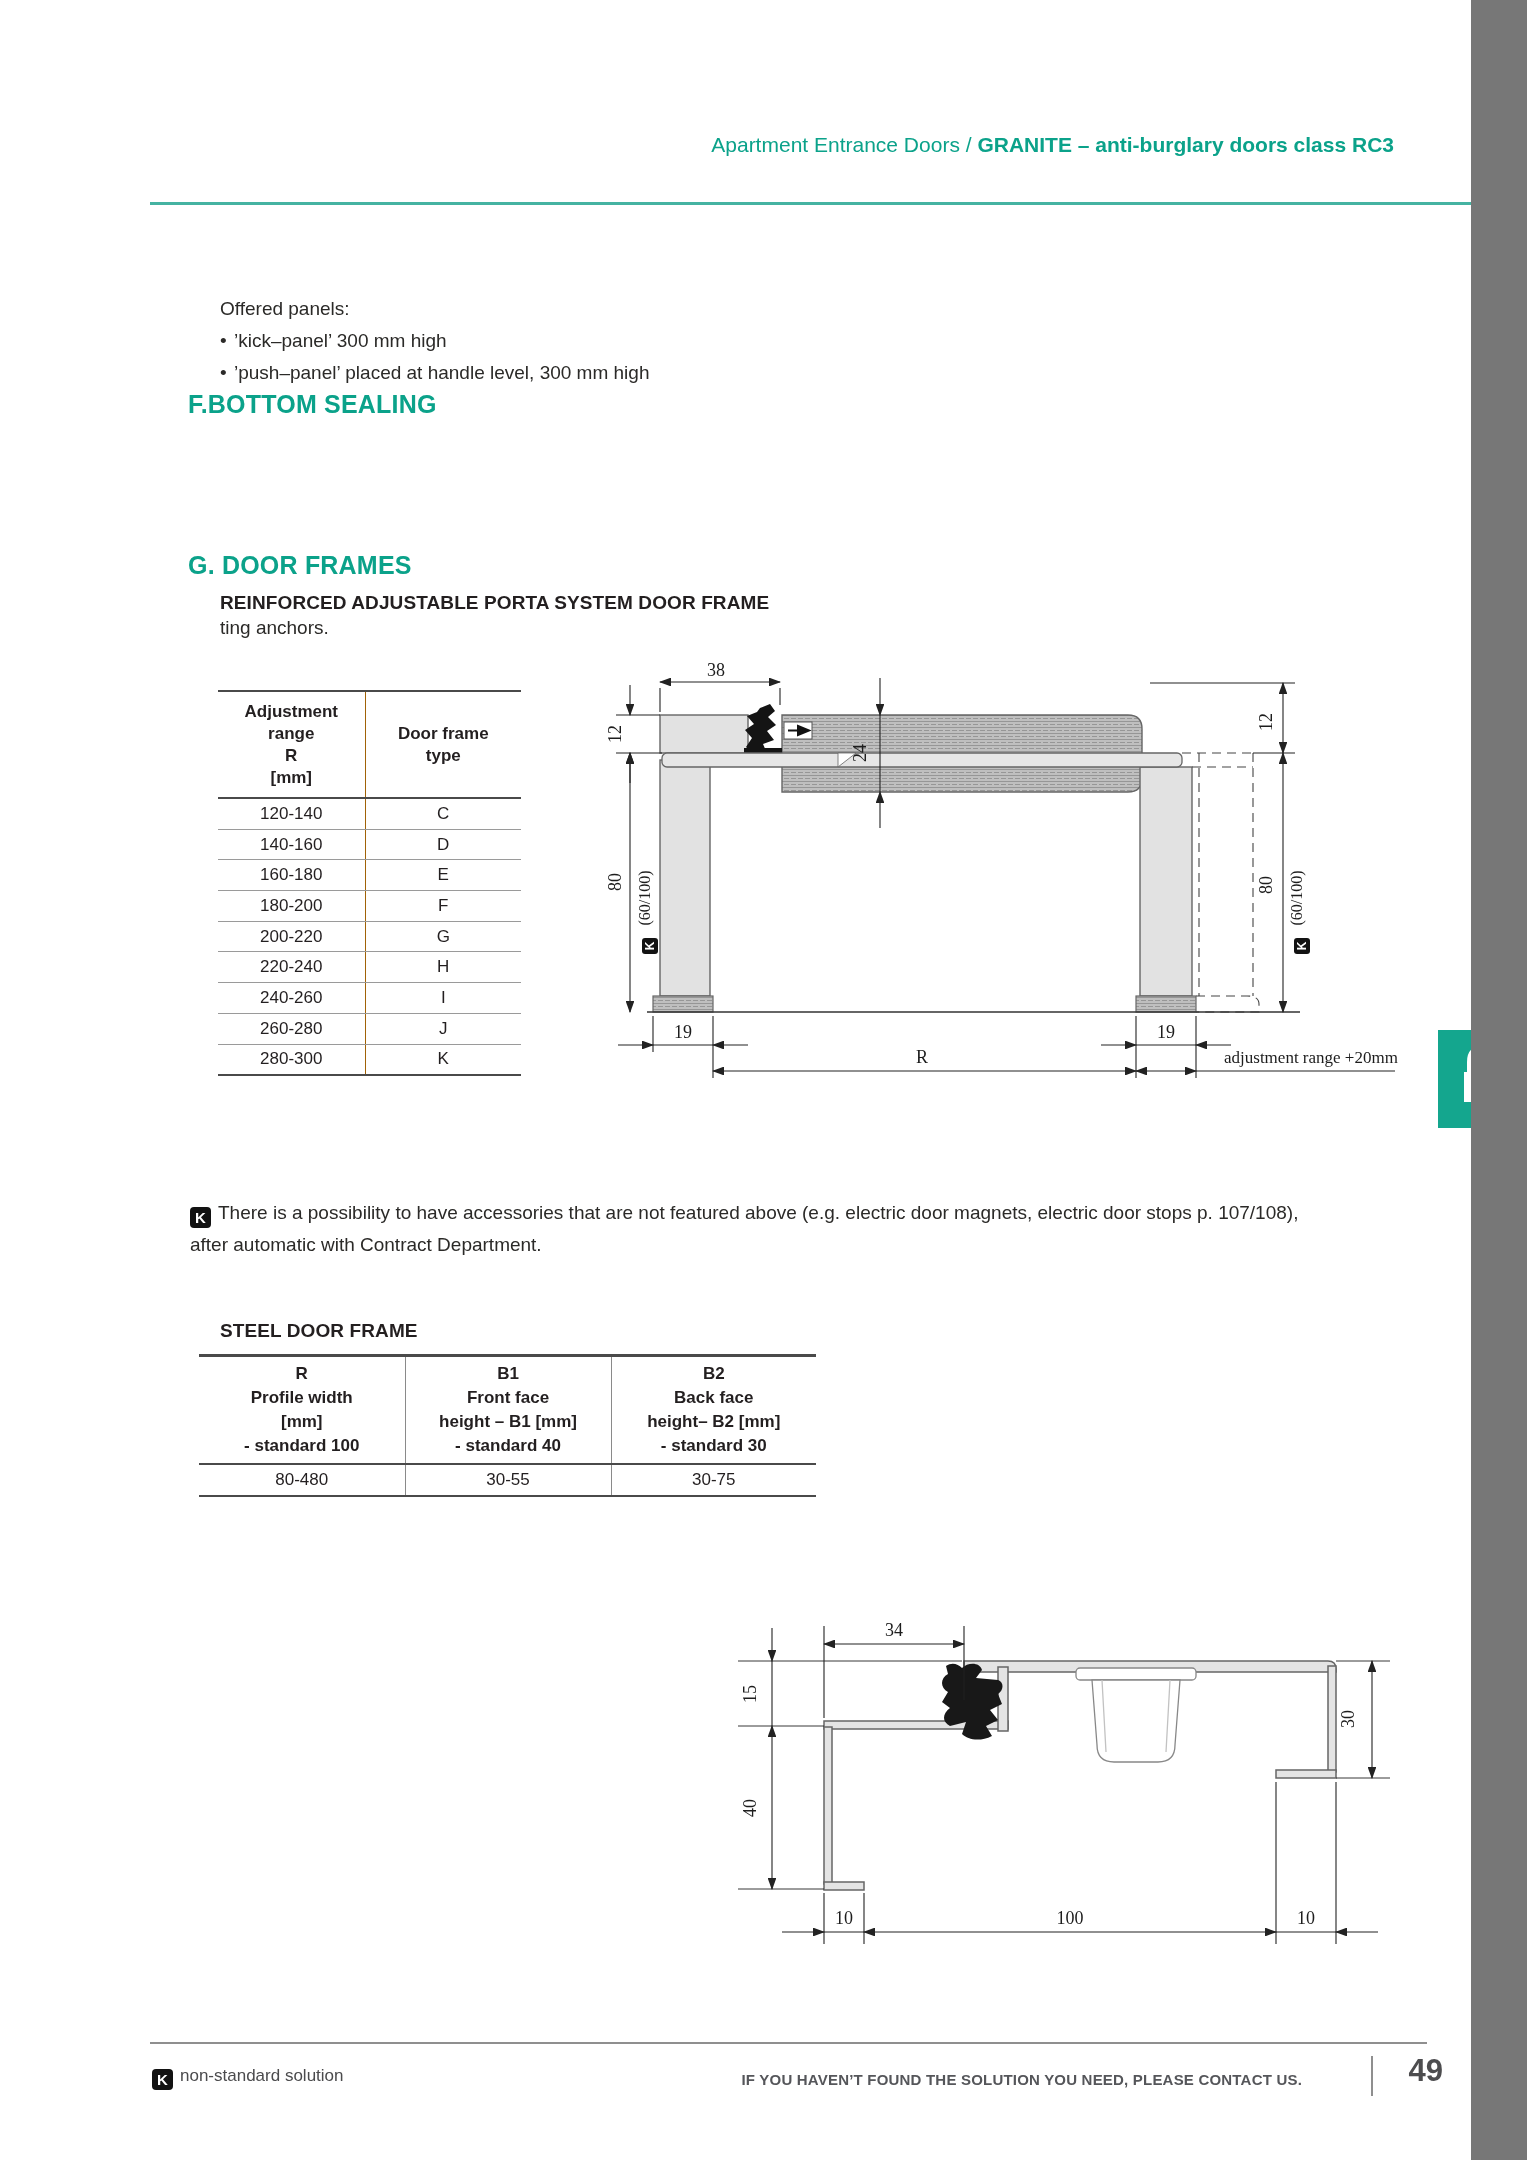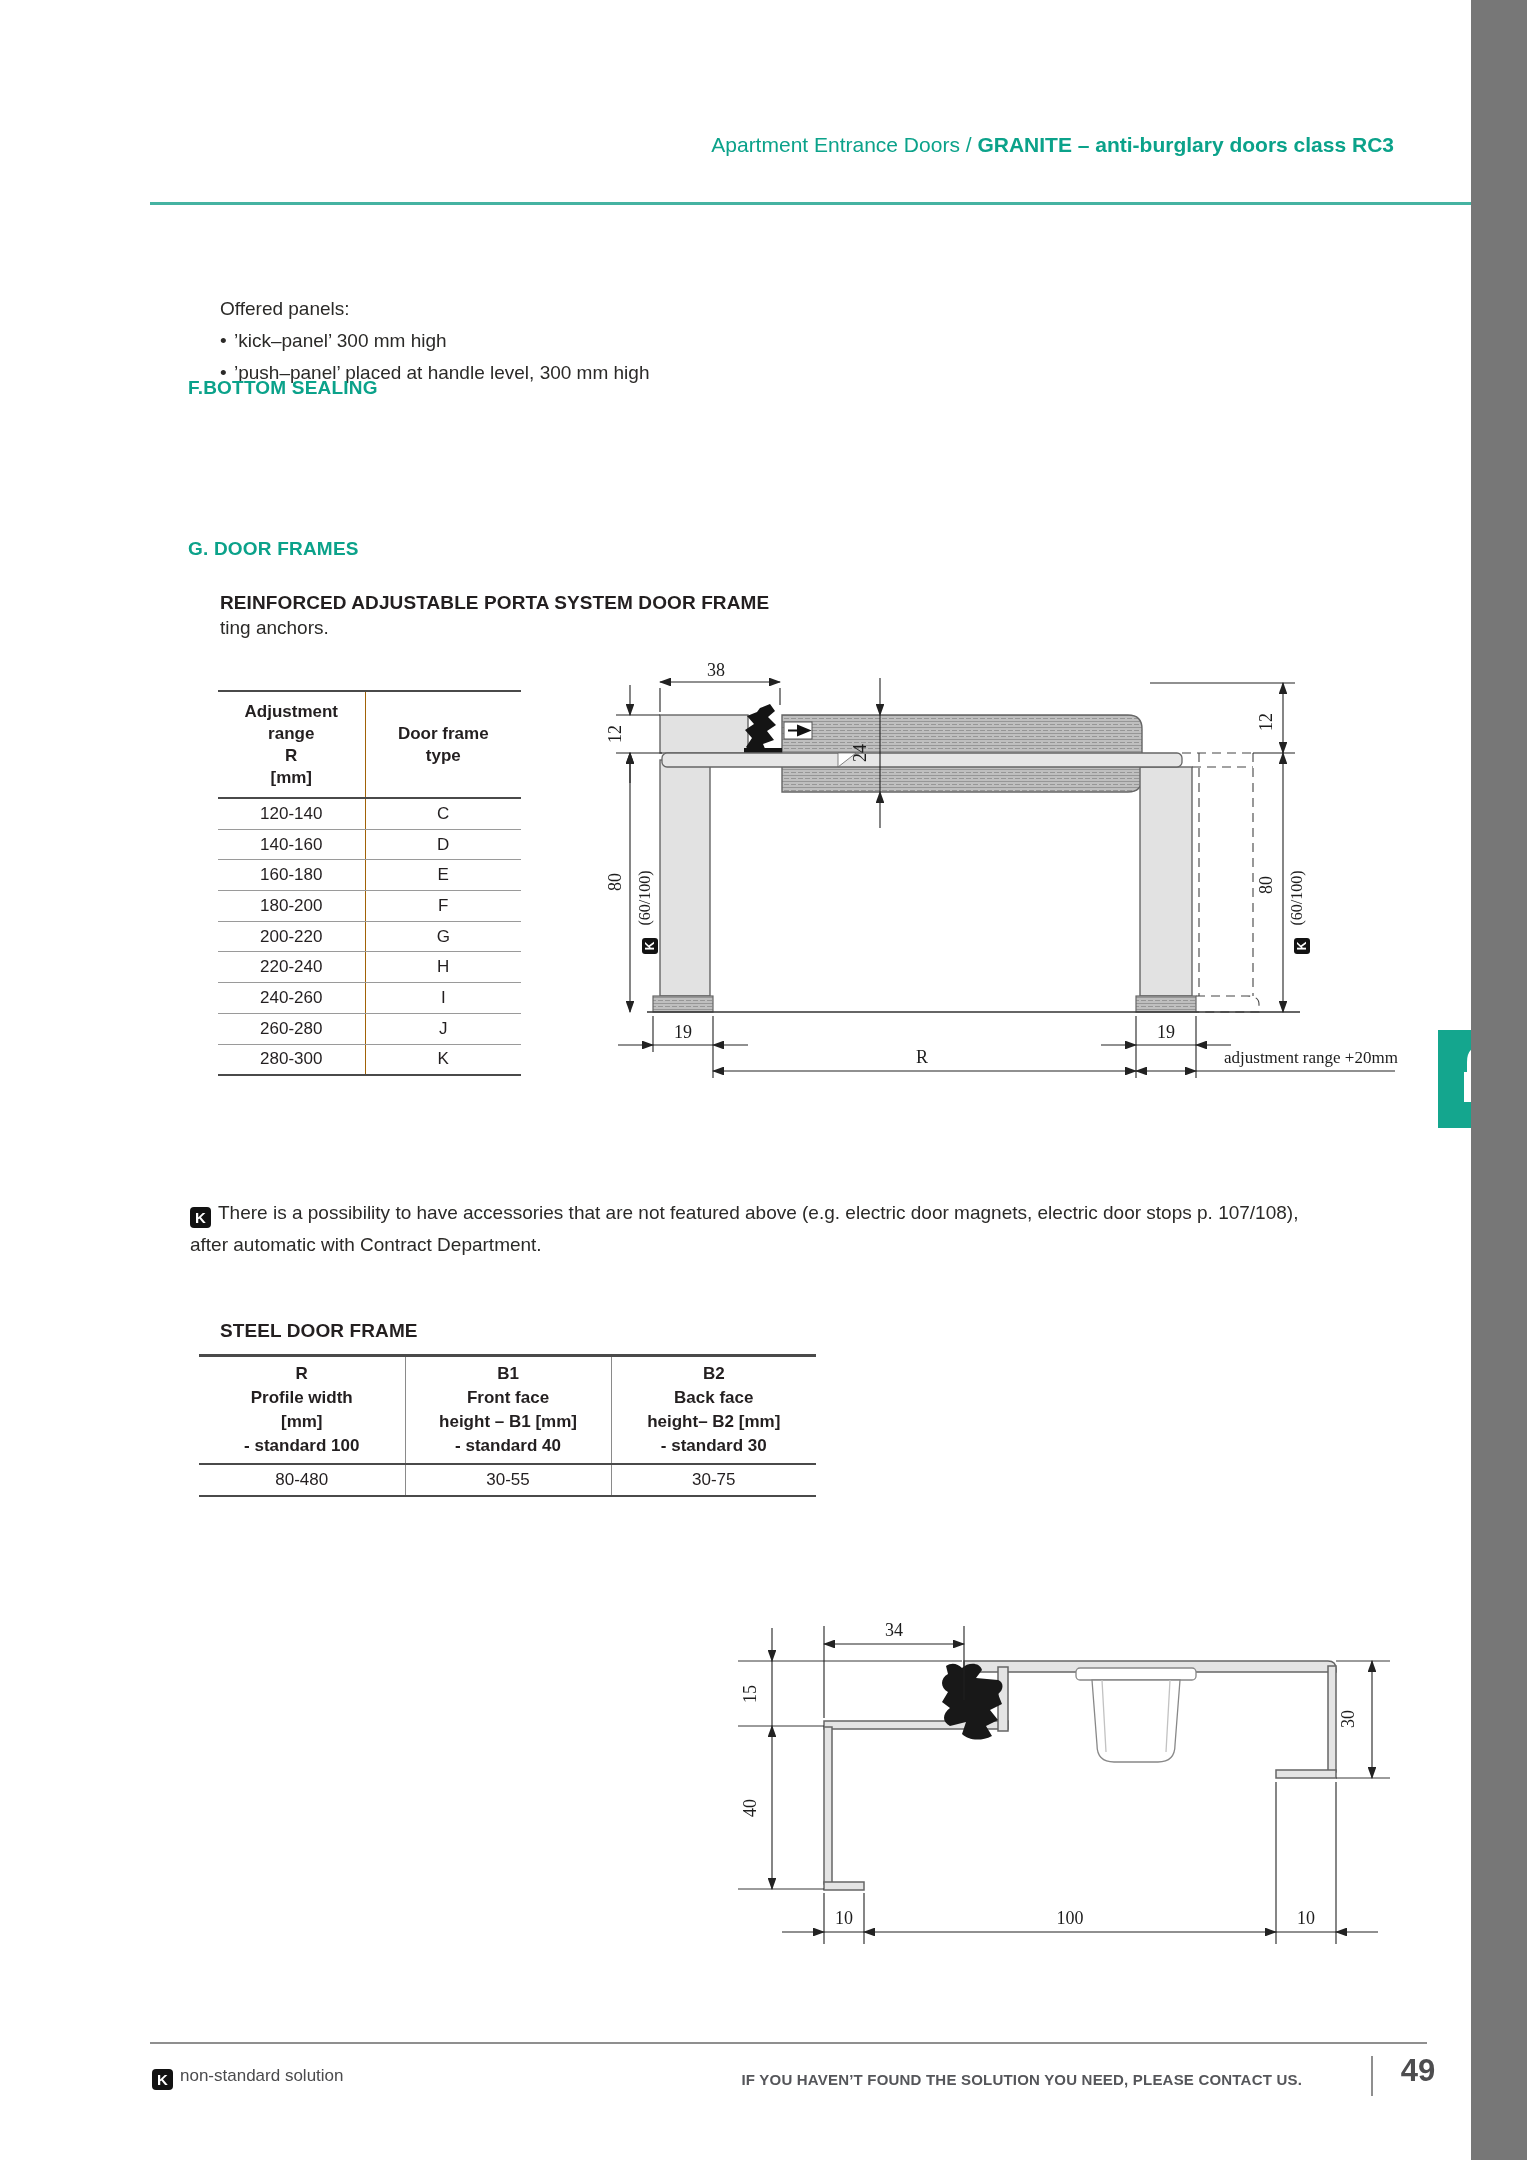--- a/index.html
+++ b/index.html
@@ -5,21 +5,21 @@
   html,body{margin:0;padding:0;background:#777;}
   #page{position:relative;width:1471px;height:2160px;background:#ffffff;overflow:hidden;
         font-family:"Liberation Sans",sans-serif;color:#2b2a28;}
   .abs{position:absolute;}
   
   #breadcrumb{top:133px;right:77px;font-size:21px;color:#0ba28a;white-space:nowrap;}
   #breadcrumb b{font-weight:bold;}
   #head-rule{left:150px;top:202px;width:1377px;height:3px;background:#45b3a2;}
   
   .body19{font-size:19px;line-height:32px;color:#2b2a28;}
-  .teal-head{font-size:19px;font-weight:bold;color:#0ba28a;letter-spacing:.2px;}
+  .teal-head{font-size:25px;font-weight:bold;color:#0ba28a;letter-spacing:.2px;margin-top:13px;}
   .bold-head{font-size:19px;font-weight:bold;color:#231f20;letter-spacing:.1px;}
   .kbadge{display:inline-block;width:21px;height:21px;background:#121212;color:#fff;
           border-radius:4px;font-weight:bold;font-size:15px;line-height:21px;text-align:center;
           vertical-align:-4px;margin-right:7px;}
   .bullet{display:inline-block;width:14px;}
   
   #t1{left:218px;top:690px;width:303px;border-collapse:collapse;table-layout:fixed;}
   #t1 th,#t1 td{font-size:17px;text-align:center;vertical-align:middle;font-family:"Liberation Sans",sans-serif;color:#231f20;padding:0;}
   #t1 thead th{height:105px;font-weight:bold;border-top:2px solid #4a4a4a;border-bottom:2px solid #4a4a4a;line-height:22px;margin-top:24px;}
   #t1 td{height:29.7px;border-bottom:1px solid #9a9a9a;font-weight:normal;}
@@ -31,21 +31,21 @@
   #t2 thead th{height:106px;font-weight:bold;border-top:3px solid #4a4a4a;border-bottom:2px solid #4a4a4a;line-height:24px;}
   #t2 td{height:30px;border-bottom:2px solid #4a4a4a;font-weight:normal;}
   #t2 th + th, #t2 td + td{border-left:1px solid #8a8a8a;}
   
   #lockbox{left:1438px;top:1030px;width:89px;height:98px;background:#14a68e;}
   
   #f-rule{left:150px;top:2042px;width:1277px;height:2px;background:#8f8f8f;}
   #f-left{left:152px;top:2066px;font-size:17px;color:#4b4b4d;}
   #f-right{top:2071px;right:169px;font-size:15px;font-weight:bold;color:#55565a;letter-spacing:.2px;}
   #f-div{left:1371px;top:2056px;width:2px;height:40px;background:#8f8f8f;}
-  #f-page{left:1393px;top:2053px;width:50px;font-size:31px;font-weight:bold;color:#4d4d4f;text-align:center;}
+  #f-page{left:1393px;top:2053px;width:50px;font-size:31px;font-weight:bold;color:#4d4d4f;text-align:right;}
   svg text{font-family:"Liberation Serif",serif;font-size:18px;fill:#1d1d1d;}
   svg .ksvg{font-family:"Liberation Sans",sans-serif;font-size:12px;font-weight:bold;fill:#ffffff;}
 </style>
 </head>
 <body>
 
 <div id="page">
 
   <div class="abs" id="breadcrumb">
     <span>Apartment Entrance Doors / </span><b>GRANITE – anti-burglary doors class RC3</b>

